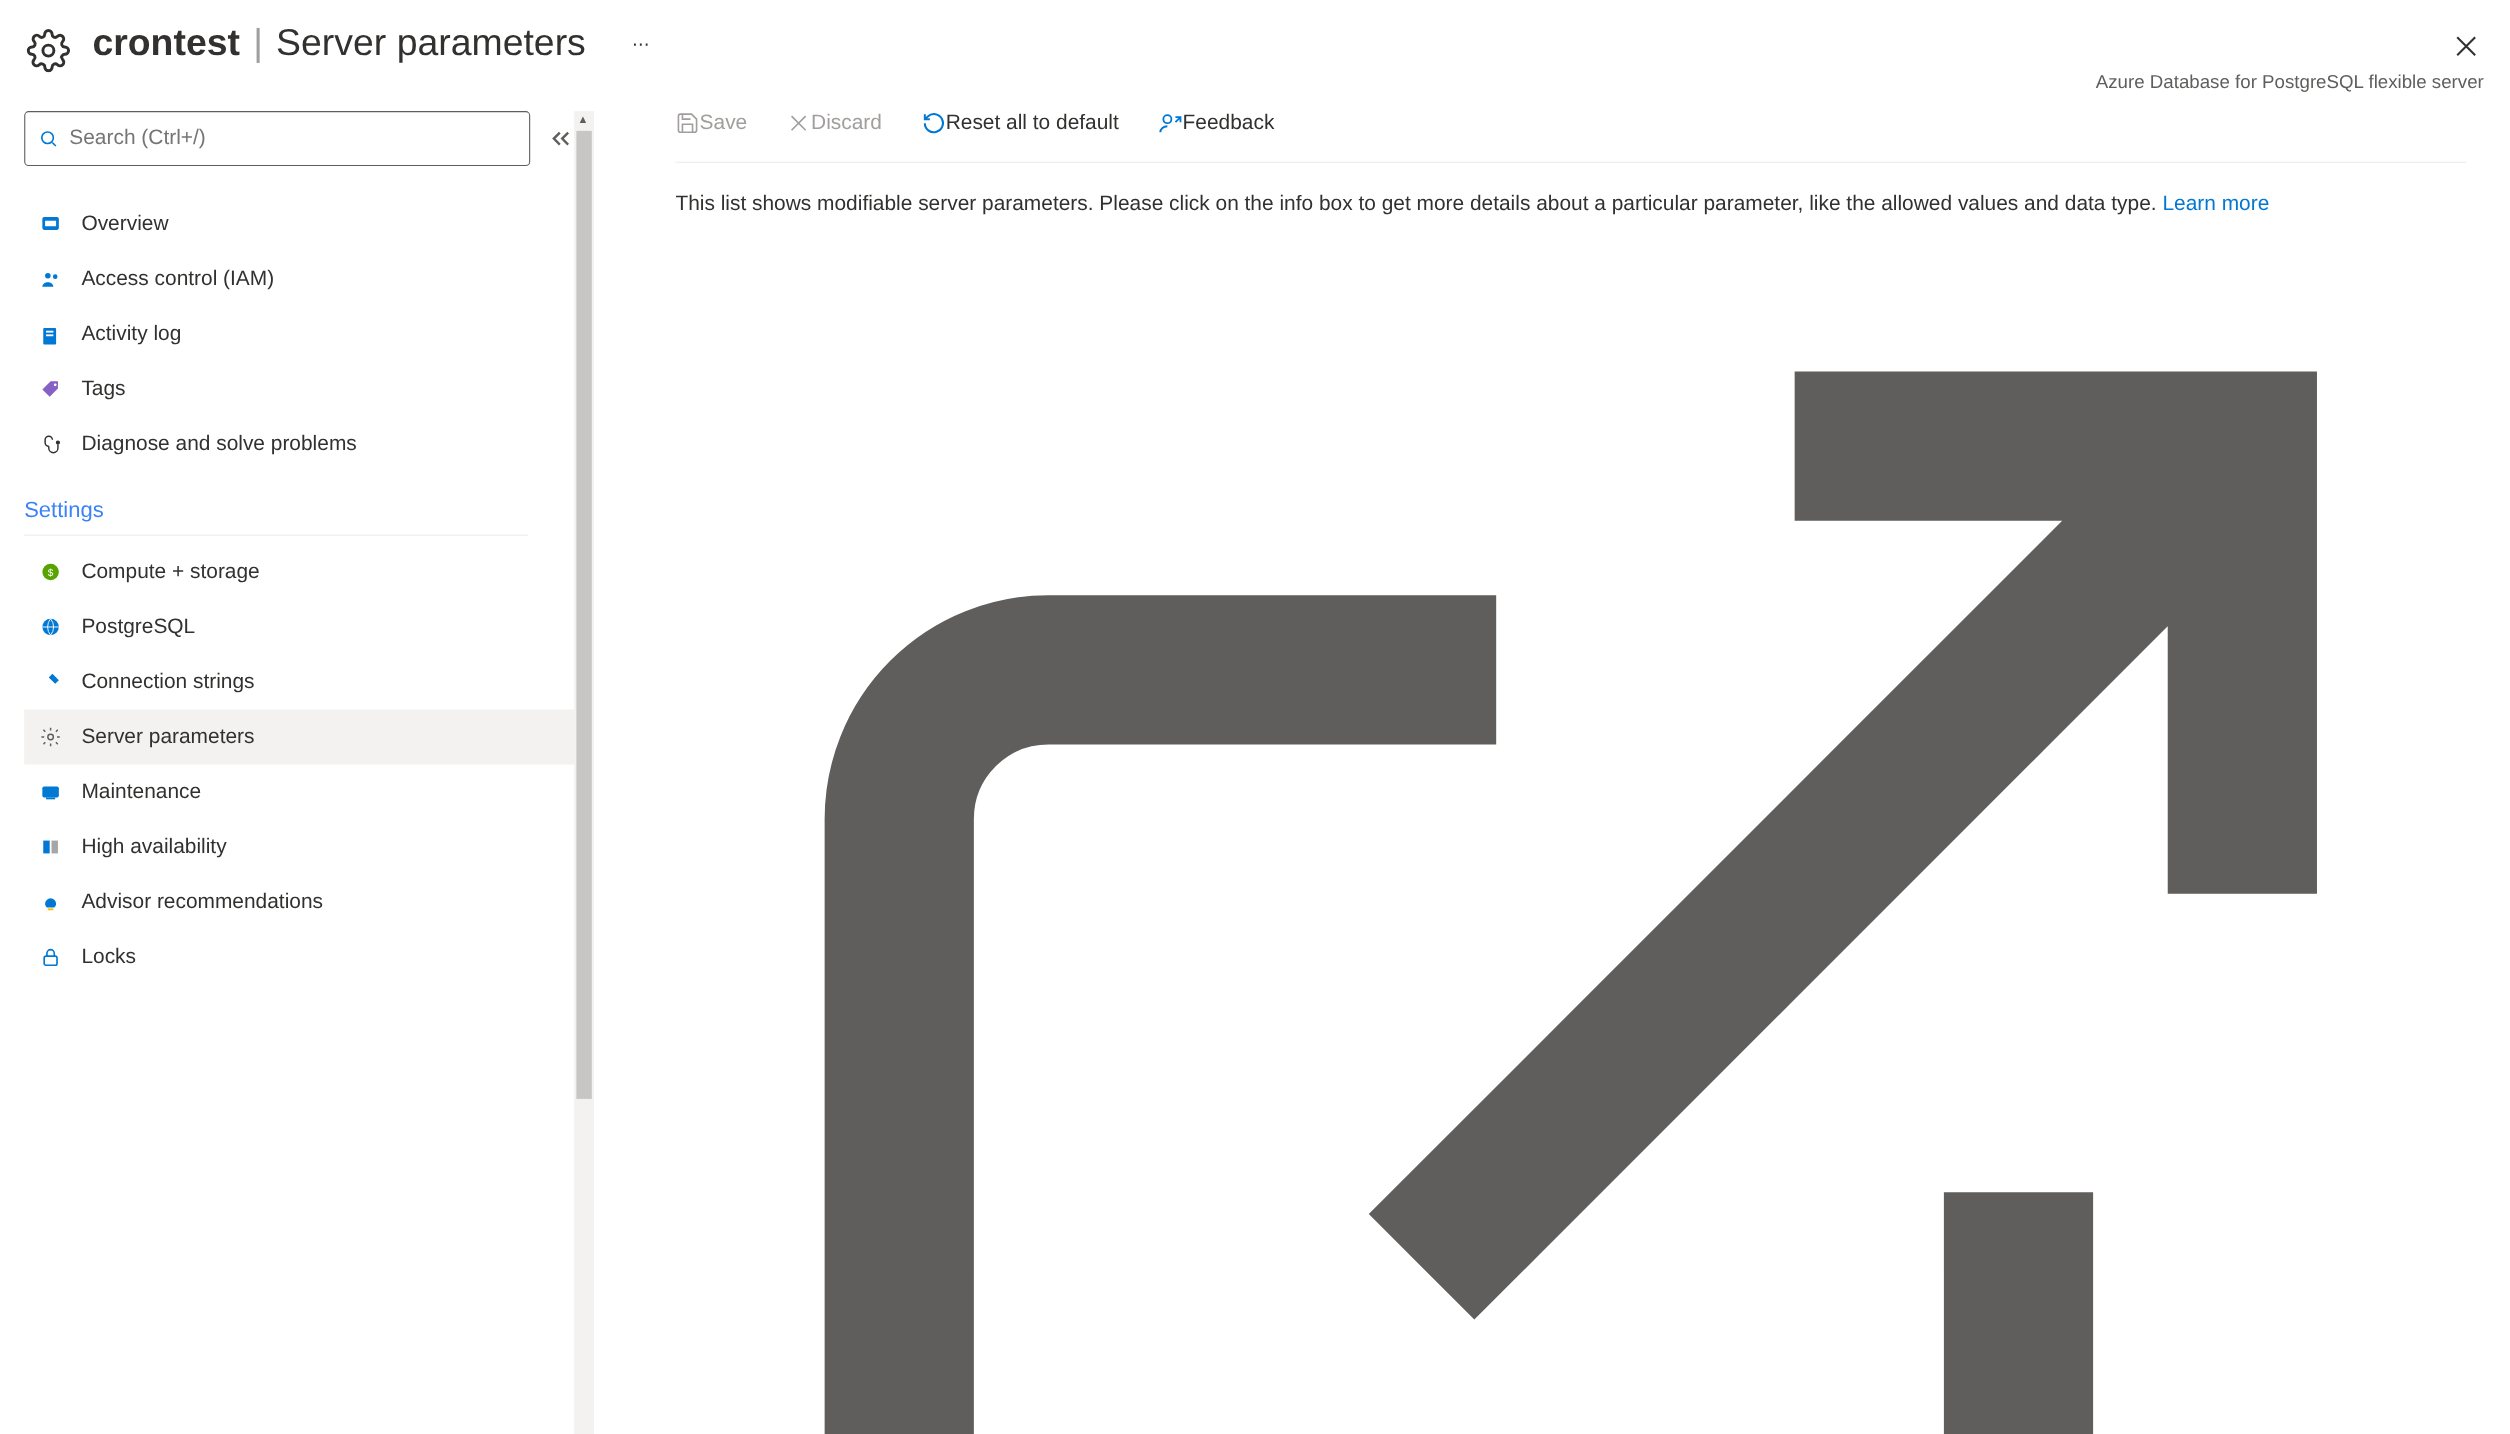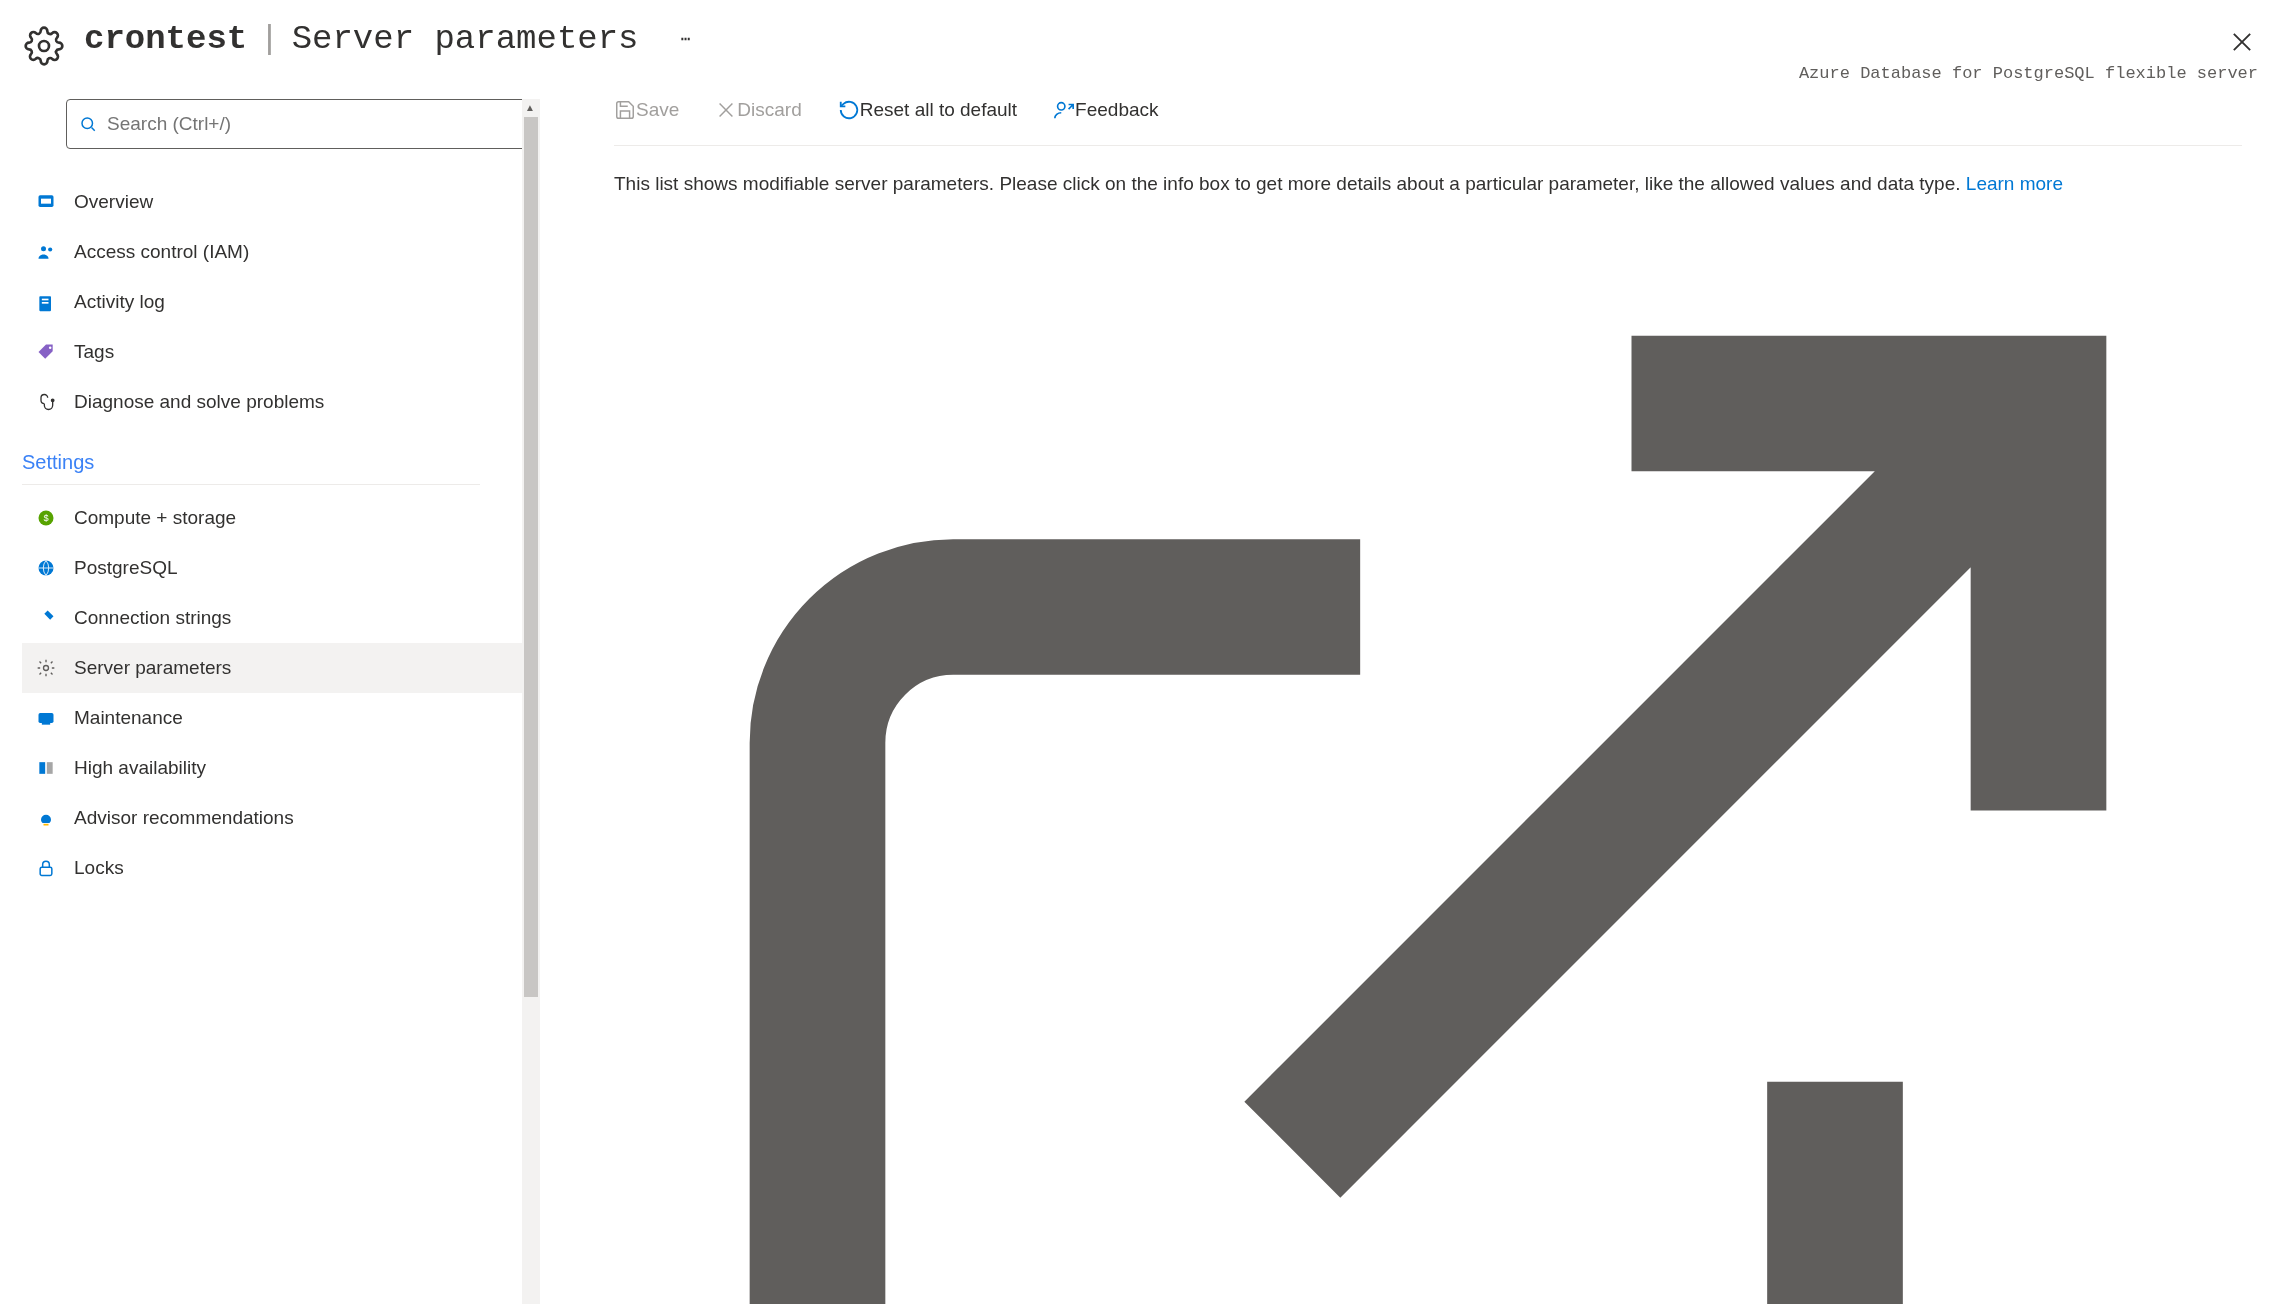--- a/index.html
+++ b/index.html
@@ -20,21 +20,21 @@
     align-items: flex-start;
     padding: 20px 24px 16px 24px;
     position: relative;
   }
   .gear-big {
     width: 40px; height: 40px;
     margin-right: 20px;
     margin-top: 6px;
     color: #323130;
   }
-  .title-block { flex: 1; font-family: Liberation Mono, monospace; }
+  .title-block { flex: 1; }
   .title-line {
     display: flex; align-items: baseline; gap: 12px;
     font-size: 34px; font-weight: 400;
   }
   .title-strong { font-weight: 700; }
   .title-sep { color: #a19f9d; font-weight: 300; }
   .subtitle { color: #605e5c; font-size: 17px; margin-top: 6px; text-align: right; }
   .more-dots {
     font-size: 16px; color: #323130; padding: 6px 10px; margin-left: 20px;
     align-self: center; letter-spacing: 2px;
@@ -50,21 +50,20 @@
     min-height: 0;
   }
   .sidebar {
     width: 540px;
     padding: 0 0 0 22px;
     position: relative;
   }
   .search-row {
     display: flex; align-items: center; gap: 15px;
     margin-bottom: 28px;
-    margin-left: 44px;
   }
   .search-box {
     flex: 0 0 460px;
     border: 1px solid #605e5c;
     border-radius: 4px;
     display: flex; align-items: center;
     height: 50px;
     padding: 0 12px;
     gap: 10px;
   }

